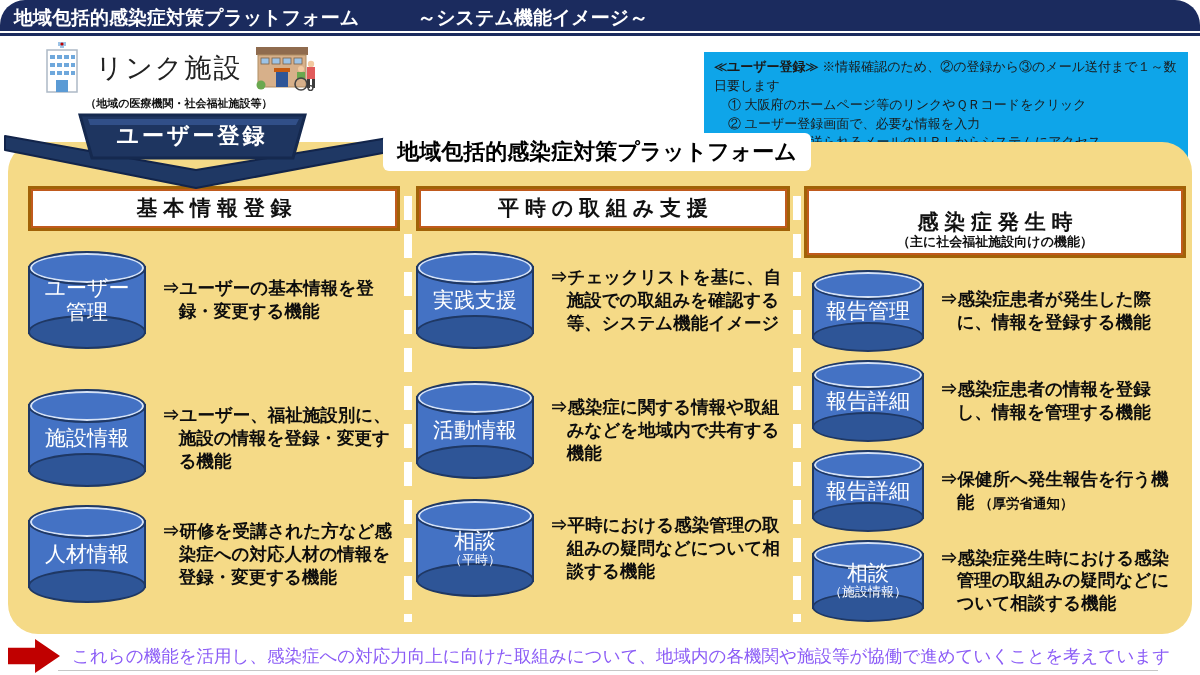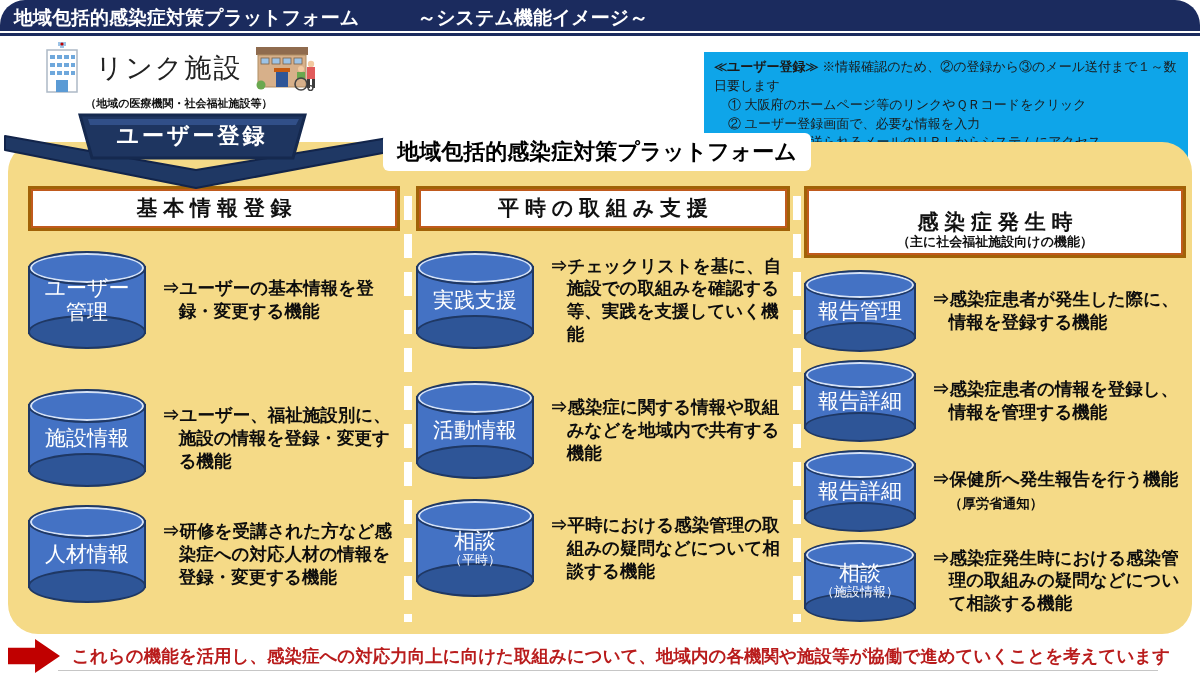--- a/index.html
+++ b/index.html
@@ -50,21 +50,21 @@
 
   .col-head { background:#fff; border:3px solid #a16207; box-shadow:inset 0 0 0 2px #C05A1D;
               padding:7px 0 8px; text-align:center; margin-bottom:20px; }
   .col-head-main { font-size:21px; font-weight:600; color:#111; line-height:1.15; }
   .col-head-sub  { font-size:13px; font-weight:600; color:#111; line-height:1.2; }
   .col3 .col-head { padding:21px 0 5px; margin-bottom:12px; }
 
   .row { display:flex; align-items:center; gap:16px; }
   .col1 .row1 { margin-bottom:40px; } .col1 .row2 { margin-bottom:18px; }
   .col2 .row1 { margin-bottom:32px; } .col2 .row2 { margin-bottom:20px; }
-  .col3 .row  { margin-bottom:8px; }
+  .col3 .row  { margin-bottom:8px;margin-left:8px; }
 
   
   .cyl { --ry:15px; position:relative; flex:0 0 auto; width:118px; height:68px; margin:15px 0;
          background:#4472C4; border-left:2px solid #1F3864; border-right:2px solid #1F3864;
          display:flex; flex-direction:column; justify-content:center; align-items:center; z-index:1; }
   .cyl::before { content:""; position:absolute; left:-2px; right:-2px; top:calc(var(--ry) * -1);
                  height:calc(var(--ry) * 2); background:#4472C4; border:2px solid #1F3864;
                  border-radius:50%; box-shadow:inset 0 0 0 2px #D6E2F5; }
   .cyl::after  { content:""; position:absolute; left:-2px; right:-2px; bottom:calc(var(--ry) * -1);
                  height:calc(var(--ry) * 2); background:#2E5597; border:2px solid #1F3864;
@@ -76,21 +76,21 @@
 
   .desc { flex:1; font-size:17.5px; line-height:1.3; color:#0d0d0d; font-weight:600;
           text-indent:-0.95em; padding-left:0.95em; }
   .desc-note { font-size:13.5px; }
 
   
   .footer { position:absolute; left:8px; top:638px; width:1184px; height:36px;
             display:flex; align-items:center; gap:12px; z-index:2; }
   .footer-arrow { flex:0 0 auto; width:52px; height:34px; background:#C00000;
                   clip-path:polygon(0 26%, 52% 26%, 52% 0, 100% 50%, 52% 100%, 52% 74%, 0 74%); }
-  .footer-text { font-size:17.5px; font-weight:bold; color:#b91c1c; white-space:nowrap;text-align:center; }
+  .footer-text { font-size:17.5px; font-weight:normal; color:#8b5cf6; white-space:nowrap;text-align:center; }
   .footer-rule { position:absolute; left:58px; top:670px; width:1100px; height:1px; background:#c6c6c6; }
 </style>
 </head>
 <body>
 
 <div class="slide">
 
   <header class="topbar">
     <span>地域包括的感染症対策プラットフォーム</span>
     <span>～システム機能イメージ～</span>
@@ -197,21 +197,21 @@
   </div>
 
   <div class="col col2">
     <div class="col-head">
       <div class="col-head-main">平 時 の 取 組 み 支 援</div>
     </div>
     <div class="row row1">
       <div class="cyl">
         <span class="cyl-l1">実践支援</span>
       </div>
-      <div class="desc">⇒チェックリストを基に、自施設での取組みを確認する等、実践を支援していく機能</div>
+      <div class="desc">⇒チェックリストを基に、自施設での取組みを確認する等、システム機能イメージ</div>
     </div>
     <div class="row row2">
       <div class="cyl">
         <span class="cyl-l1">活動情報</span>
       </div>
       <div class="desc">⇒感染症に関する情報や取組みなどを地域内で共有する機能</div>
     </div>
     <div class="row row3">
       <div class="cyl sub-small">
         <span class="cyl-l1">相談</span>

